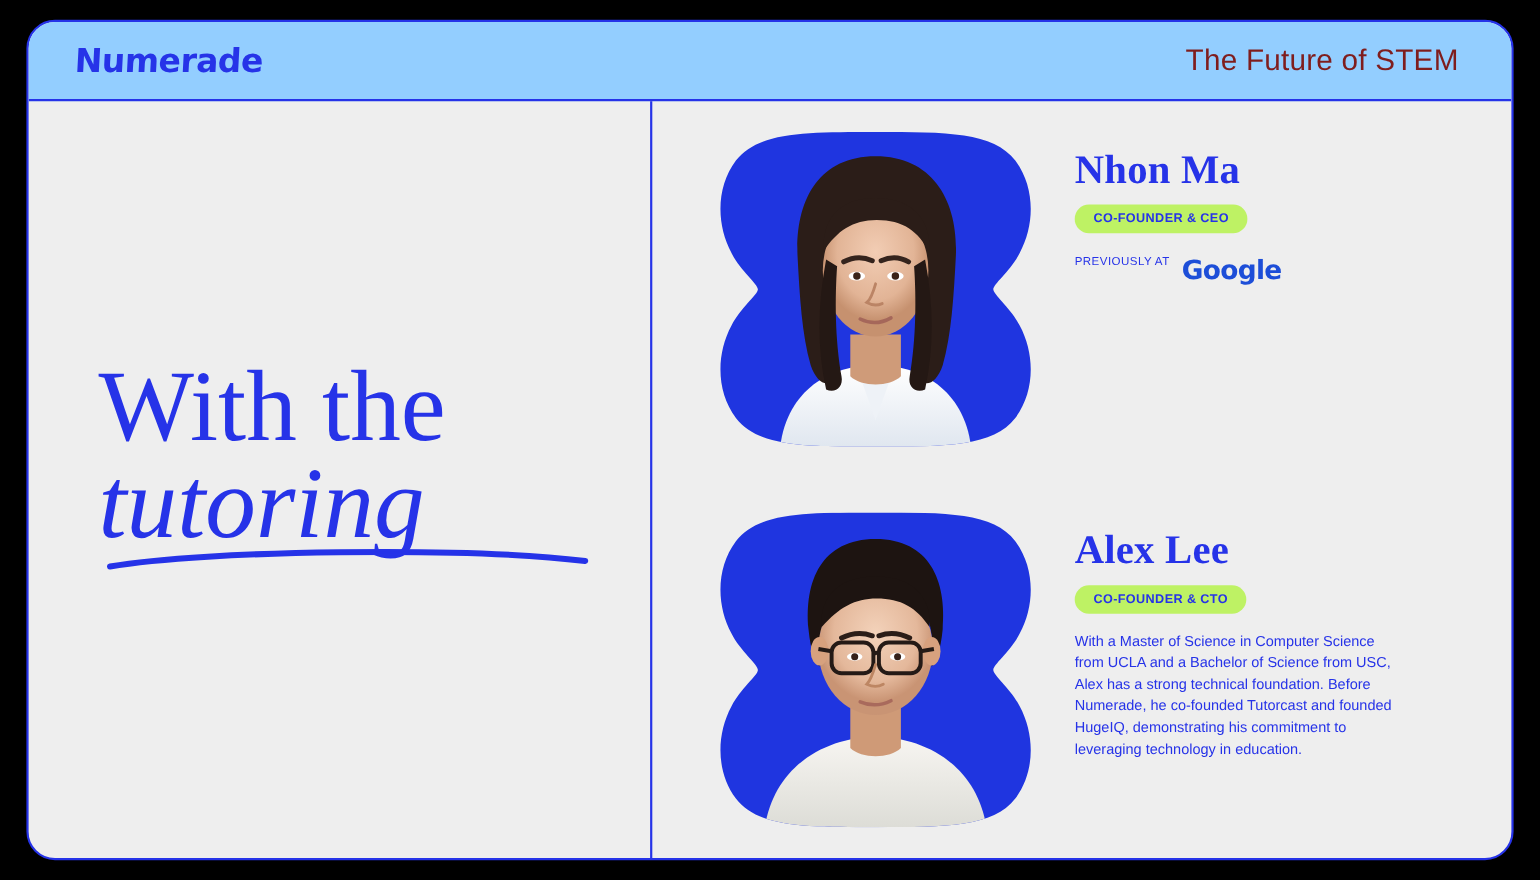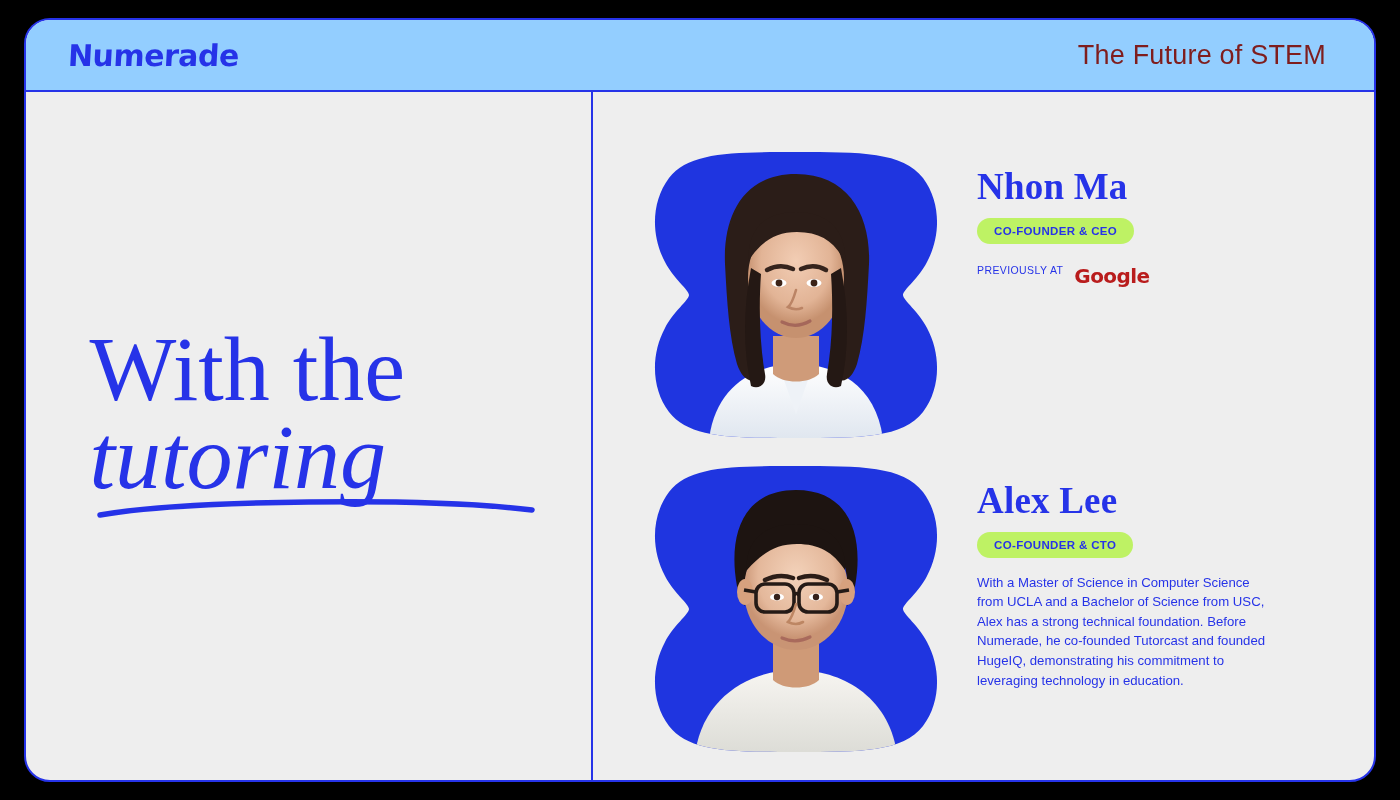--- a/index.html
+++ b/index.html
@@ -71,21 +71,20 @@
     align-items: center;
     justify-content: center;
   }
   .right-pane {
     position: relative;
     flex: 1 1 auto;
     padding: 26px 30px 26px 58px;
     display: flex;
     flex-direction: column;
     justify-content: space-between;
-    margin-top: 32px;
   }
 
   
   .headline-wrap {
     position: relative;
     text-align: left;
     margin-top: -26px;
     padding-left: 8px;
   }
   .headline-line {
@@ -150,23 +149,23 @@
     gap: 11px;
   }
   .prev-label {
     font-size: 10.5px;
     letter-spacing: 0.4px;
     color: #2633e8;
     font-weight: 500;
   }
   .prev-logo {
     font-family: "DejaVu Sans", sans-serif;
-    font-size: 20px;
+    font-size: 24px;
     font-weight: 700;
-    color: #b91c1c;
+    color: #1d4ed8;
     letter-spacing: -0.6px;
   }
 </style>
 </head>
 <body>
 
 <div class="slide-card">
 
   <div class="header-bar">
     <div class="brand-logo">Numerade</div>

